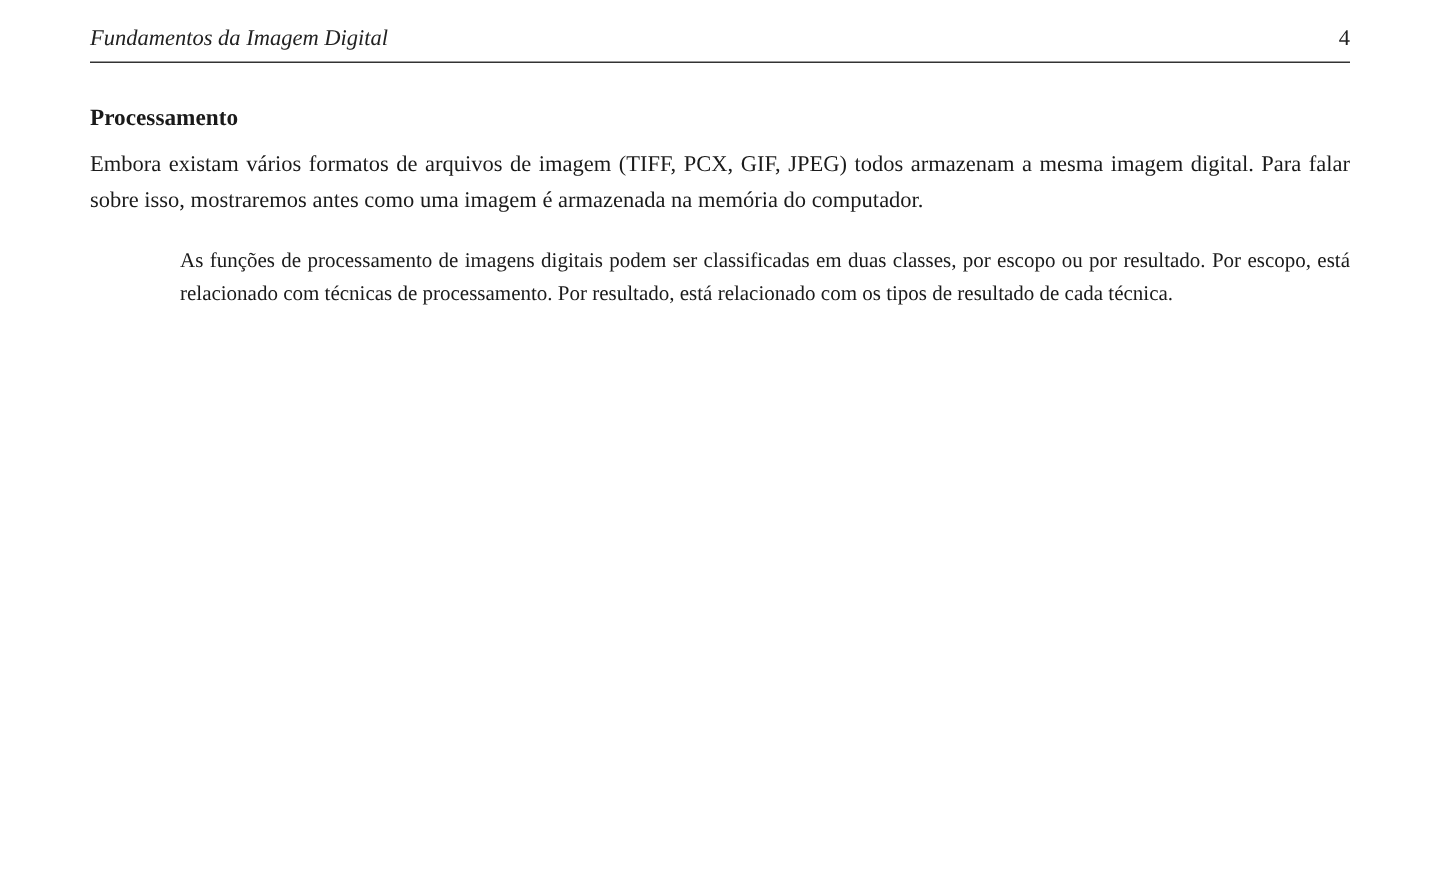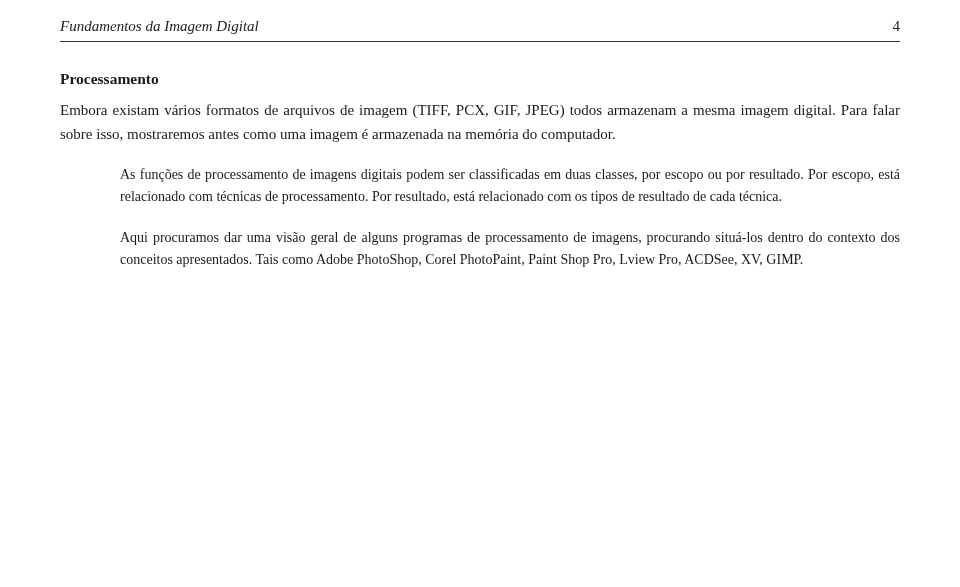--- a/index.html
+++ b/index.html
@@ -85,14 +85,13 @@
 <div class="section-block">
   <p class="section-heading">Processamento</p>
   <p class="paragraph">Embora existam vários formatos de arquivos de imagem (TIFF, PCX, GIF, JPEG) todos armazenam a mesma imagem digital. Para falar sobre isso, mostraremos antes como uma imagem é armazenada na memória do computador.</p>
 </div>
 
 <div class="section-block sub-section">
   <p class="indented-paragraph">As funções de processamento de imagens digitais podem ser classificadas em duas classes, por escopo ou por resultado. Por escopo, está relacionado com técnicas de processamento. Por resultado, está relacionado com os tipos de resultado de cada técnica.</p>
 </div>
 
 <div class="section-block sub-section">
-  <p class="indented-paragraph">Aqui procuramos dar uma visão geral de alguns programas de processamento de imagens, procurando situá-los dentro do contexto dos conceitos apresentados. Tais como Adobe PhotoShop, Corel PhotoPaint, Paint Shop Pro, Lview Pro, ACDSee, XV, GIMP.</p>
 </div>
 
 </body></html>

